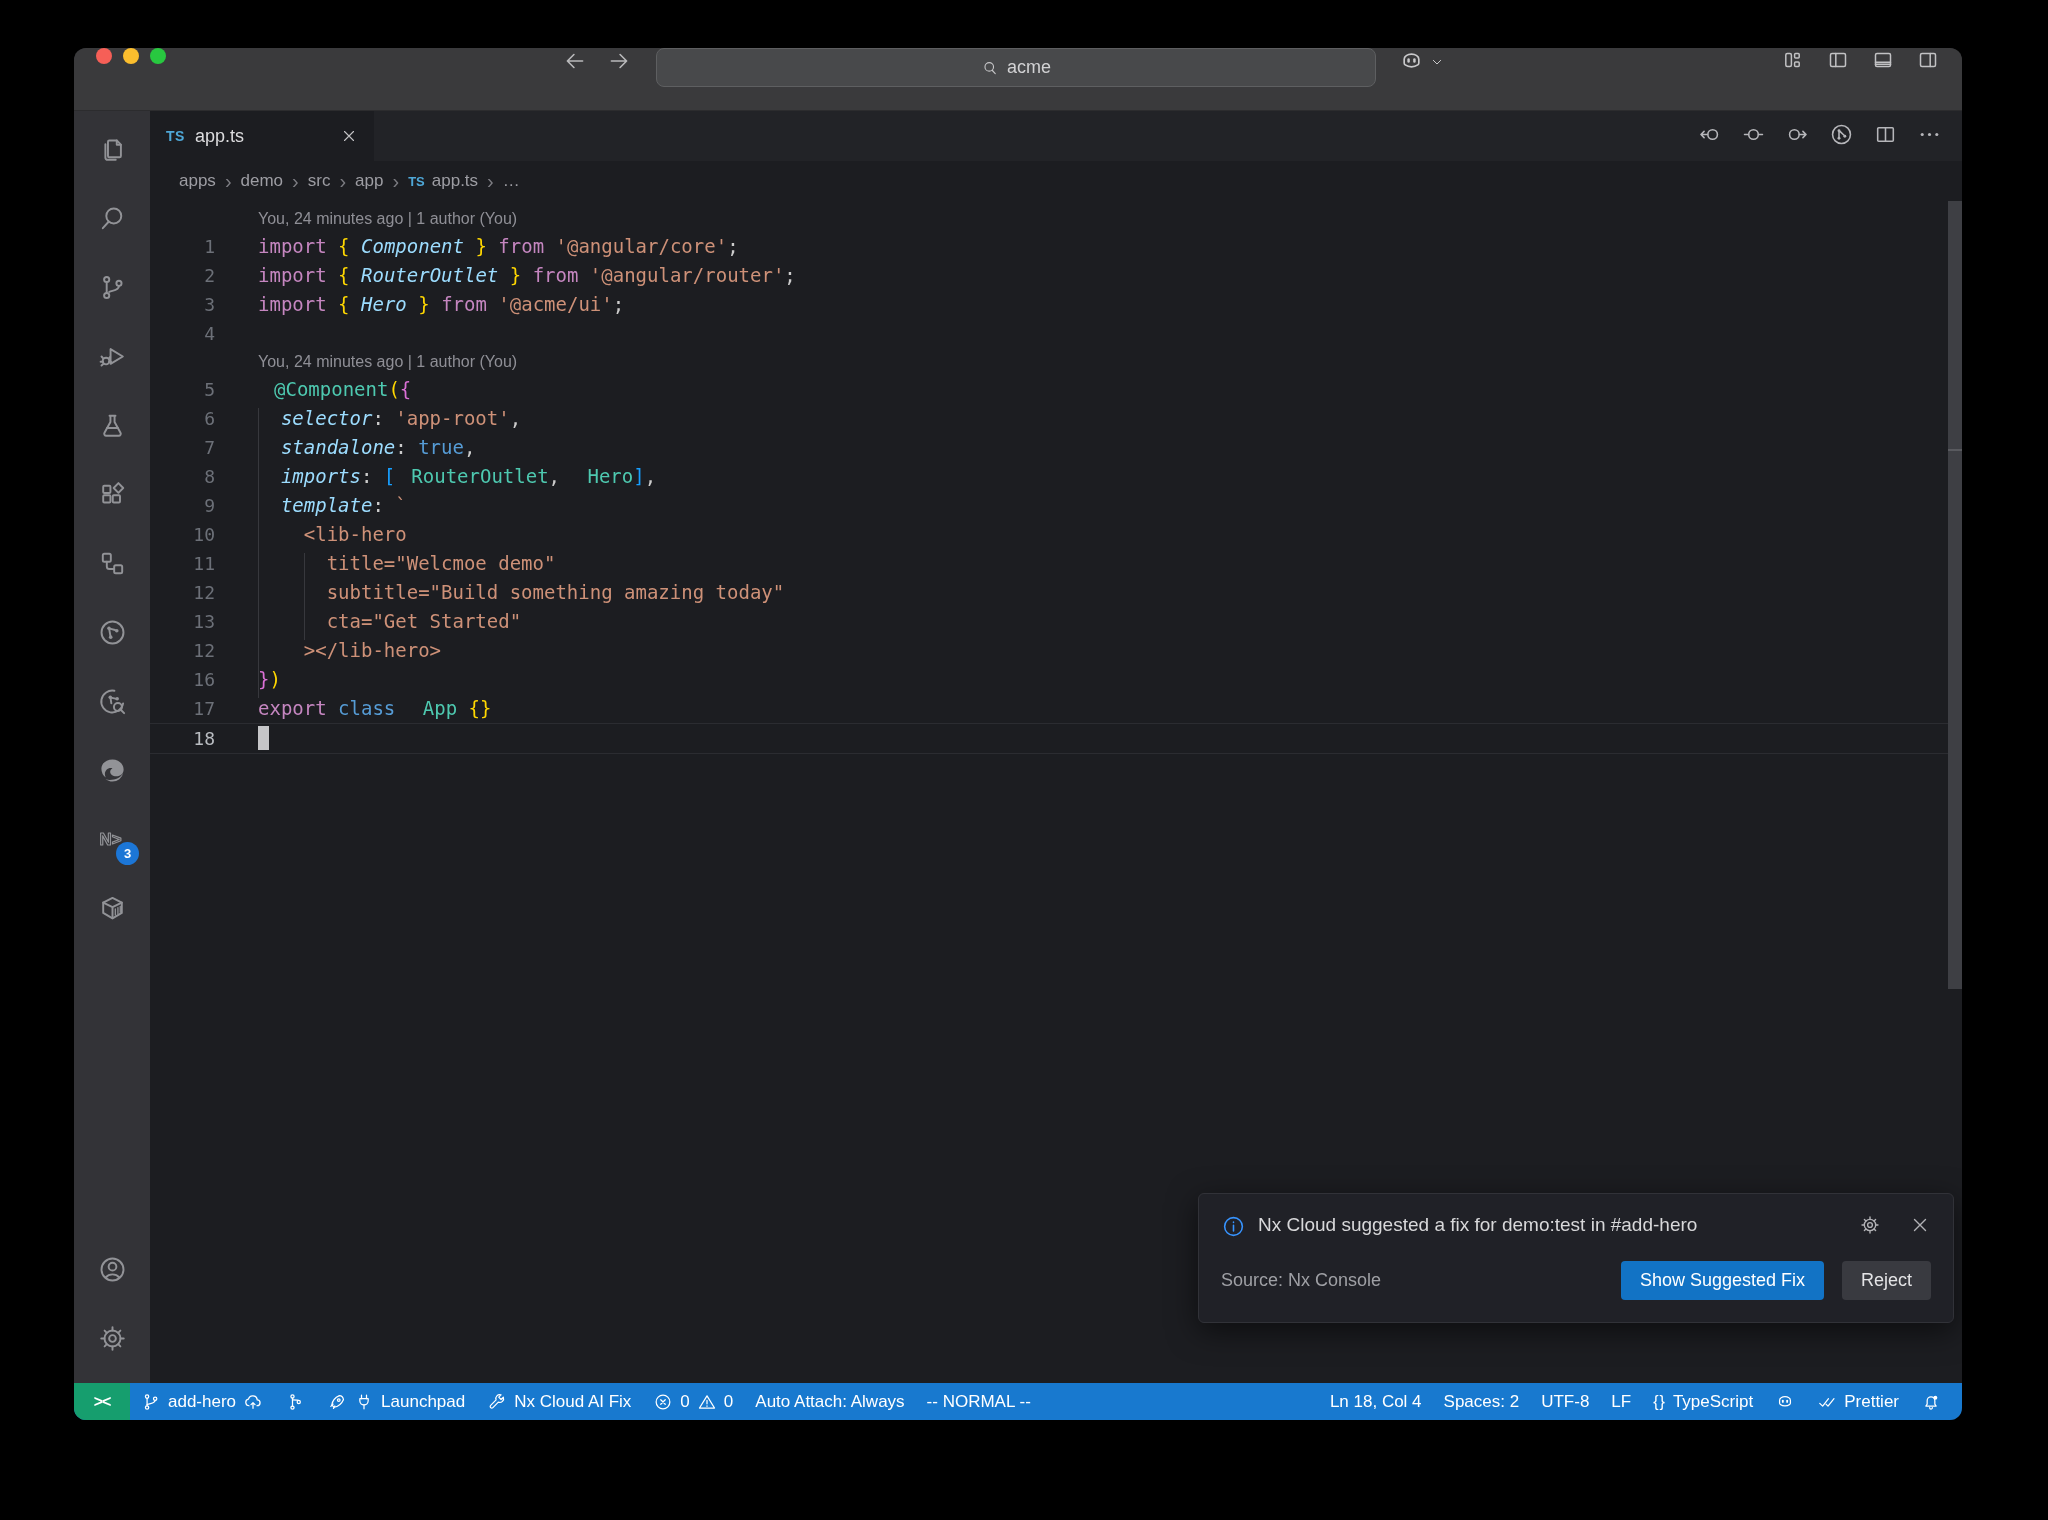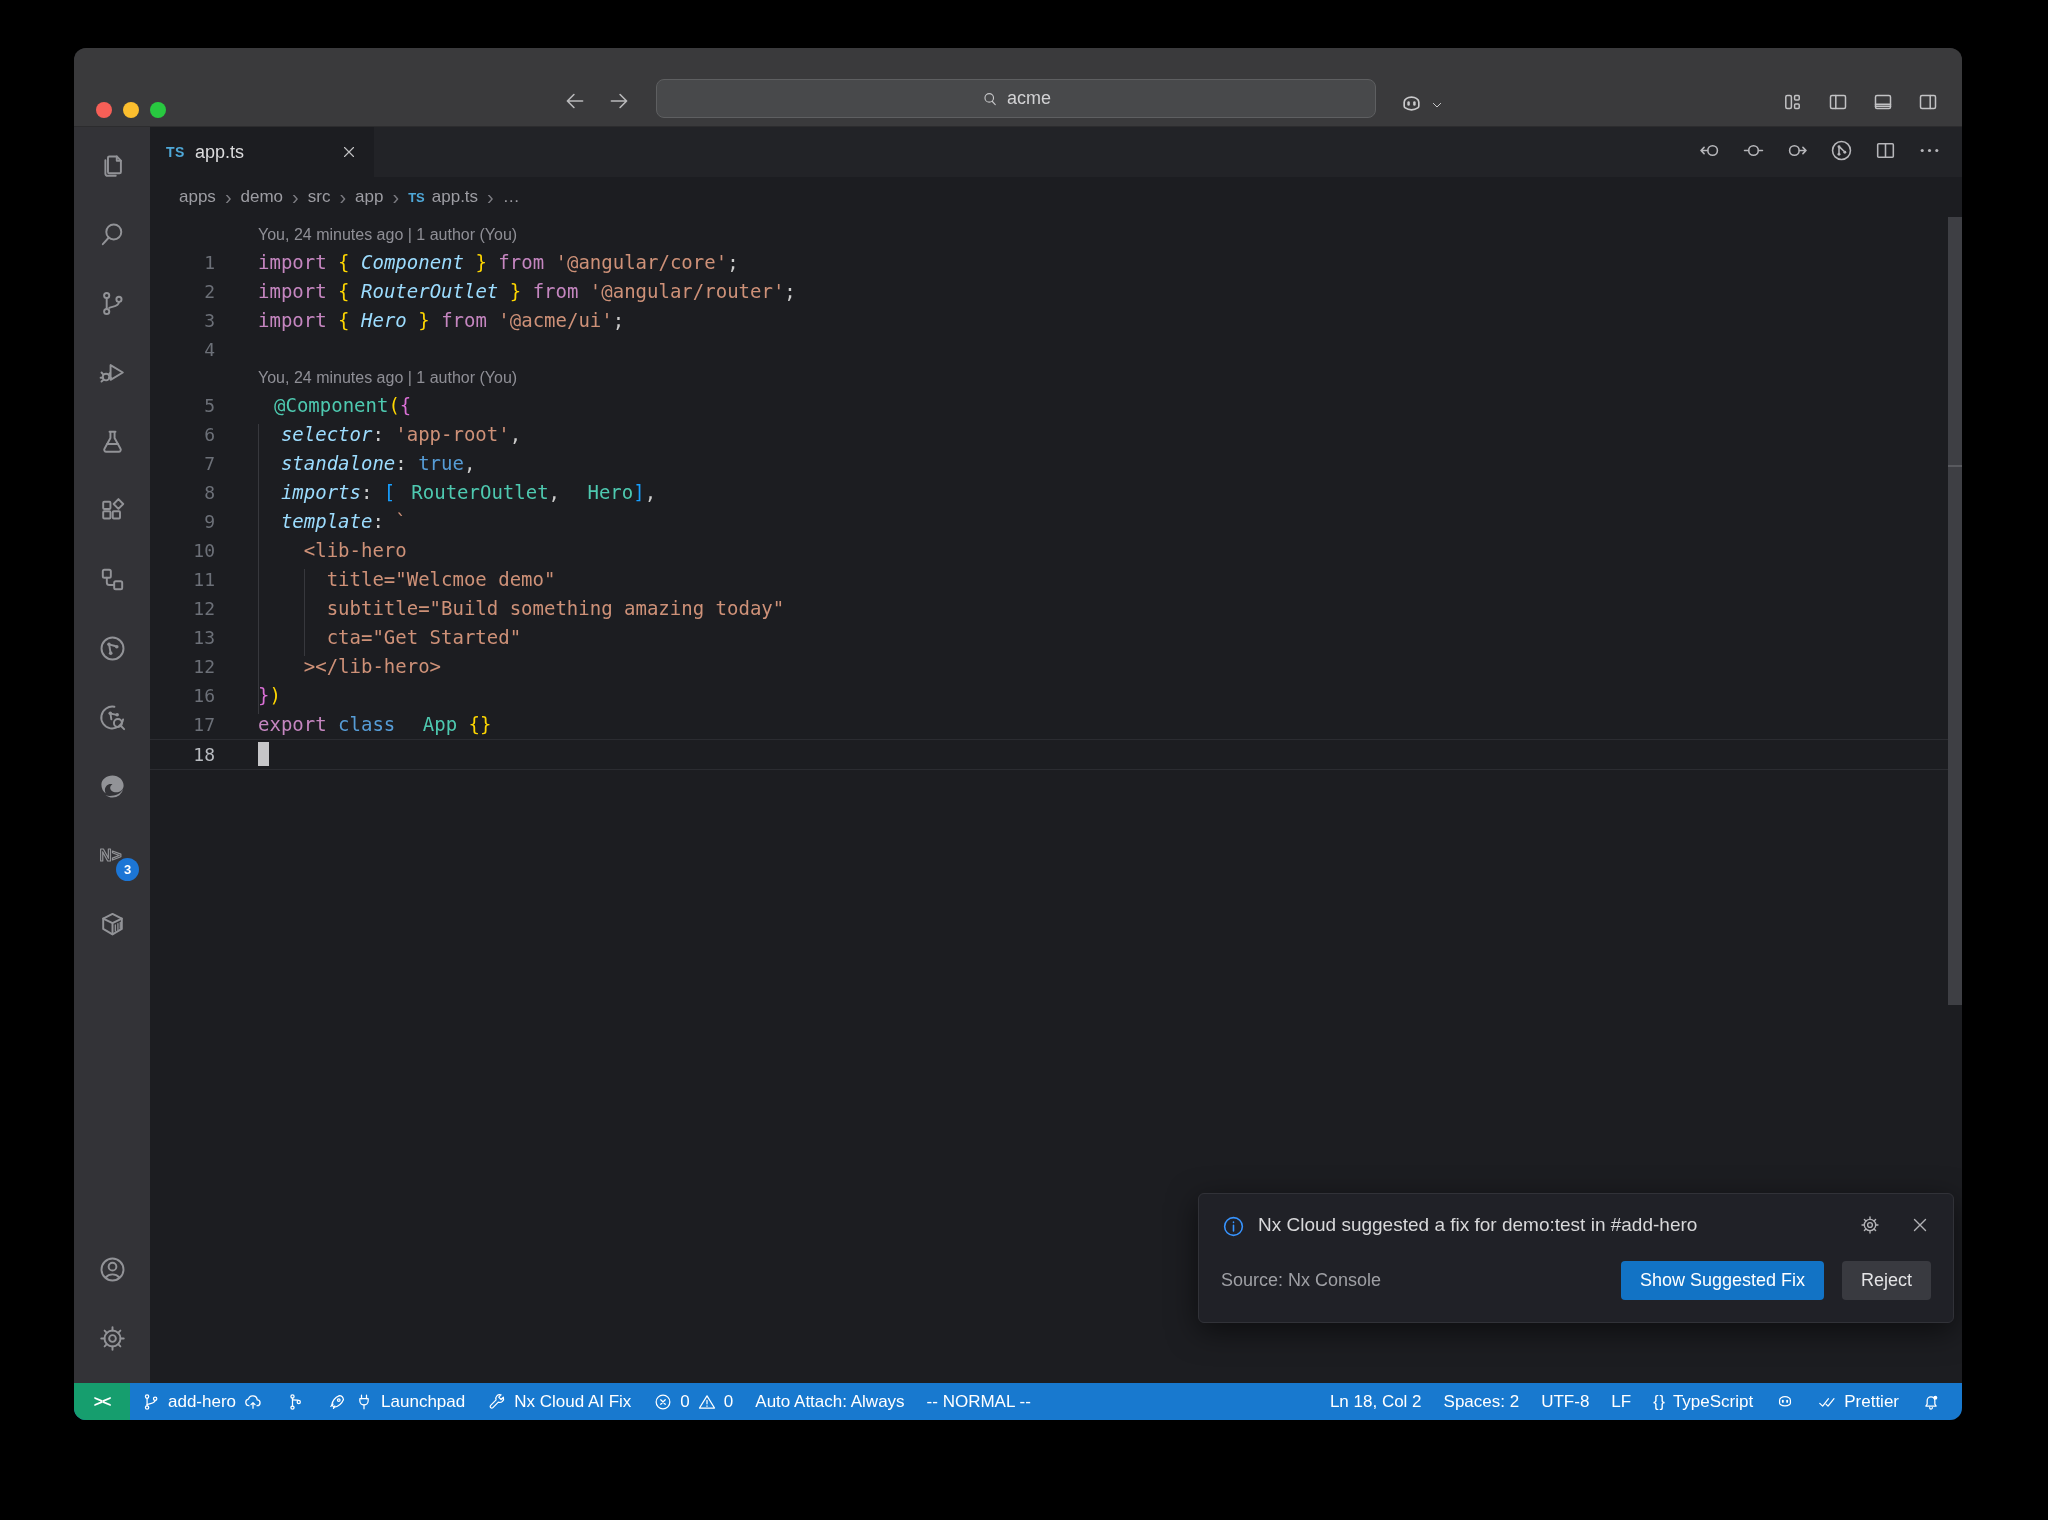--- a/index.html
+++ b/index.html
@@ -3,21 +3,21 @@
 <meta charset="utf-8">
 <style>
   html,body{margin:0;padding:0;}
   body{width:2048px;height:1520px;background:#000;position:relative;overflow:hidden;
        font-family:"Liberation Sans",sans-serif;-webkit-font-smoothing:antialiased;}
   .window{position:absolute;left:74px;top:48px;width:1888px;height:1372px;background:#1c1d21;
           border-radius:12px;overflow:hidden;display:flex;flex-direction:column;
           box-shadow:0 20px 60px rgba(0,0,0,.8);}
   
   .titlebar{height:62px;background:#3a3a3c;border-bottom:1px solid #2c2c2e;display:flex;
-            align-items:flex-end;flex:none;padding:8px 22px;}
+            align-items:flex-start;flex:none;padding:0 22px;}
   .traffic{display:flex;gap:11px;width:130px;flex:none;}
   .tl{width:16px;height:16px;border-radius:50%;}
   .nav-arrows{display:flex;gap:18px;color:#b9b9bb;margin-left:auto;margin-right:24px;}
   .nav-arrows .ic{width:26px;height:26px;}
   .searchbox{width:718px;height:37px;background:#48494b;border:1px solid #5e5f61;border-radius:8px;
              display:flex;align-items:center;justify-content:center;gap:8px;color:#d2d2d4;
              font-size:18px;flex:none;}
   .searchbox .ic{width:18px;height:18px;color:#c5c5c7;}
   .copilot-ctl{display:flex;align-items:center;gap:4px;color:#c9c9cb;margin-left:22px;margin-right:auto;}
   .copilot-ctl .ic{width:27px;height:27px;}
@@ -572,21 +572,21 @@
         </div>
         <div class="sb-item">
           <span class="sb-txt">Auto Attach: Always</span>
         </div>
         <div class="sb-item">
           <span class="sb-txt">-- NORMAL --</span>
         </div>
       </div>
     <div class="sb-group sb-right" id="sb-right">
         <div class="sb-item">
-          <span class="sb-txt">Ln 18, Col 2</span>
+          <span class="sb-txt">Ln 18, Col 4</span>
         </div>
         <div class="sb-item">
           <span class="sb-txt">Spaces: 2</span>
         </div>
         <div class="sb-item">
           <span class="sb-txt">UTF-8</span>
         </div>
         <div class="sb-item">
           <span class="sb-txt">LF</span>
         </div>

